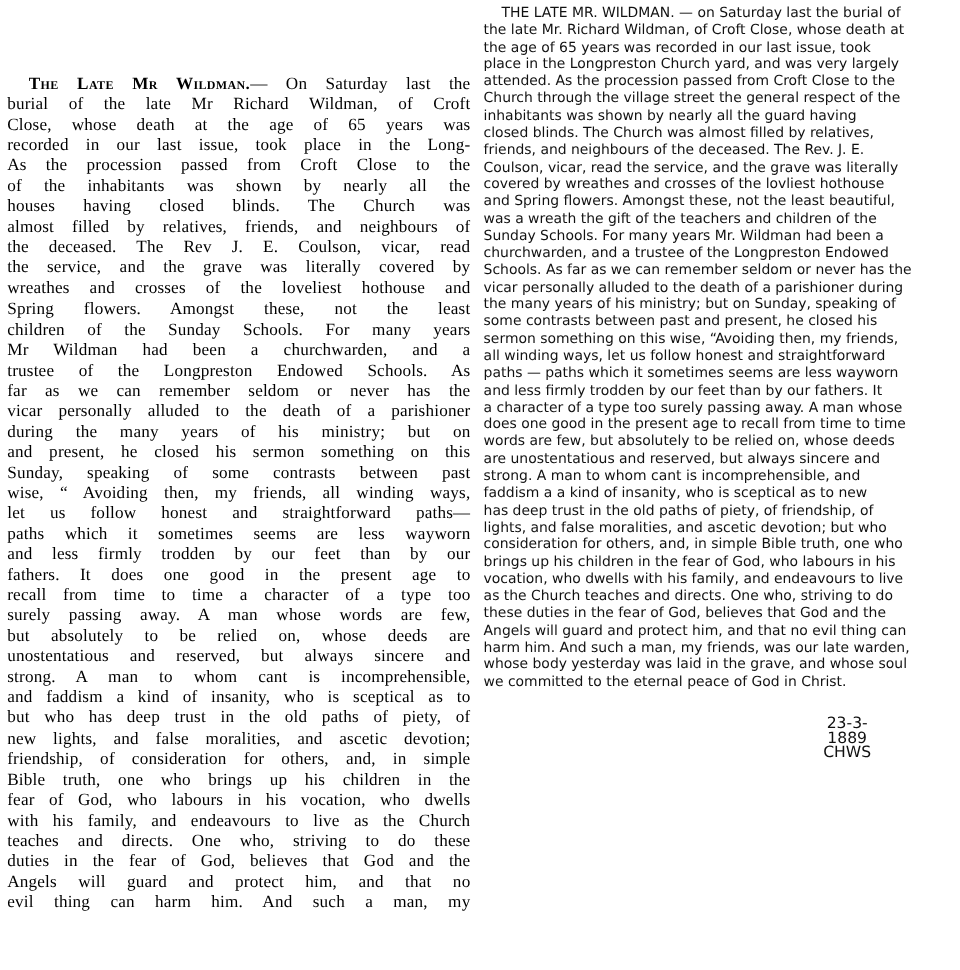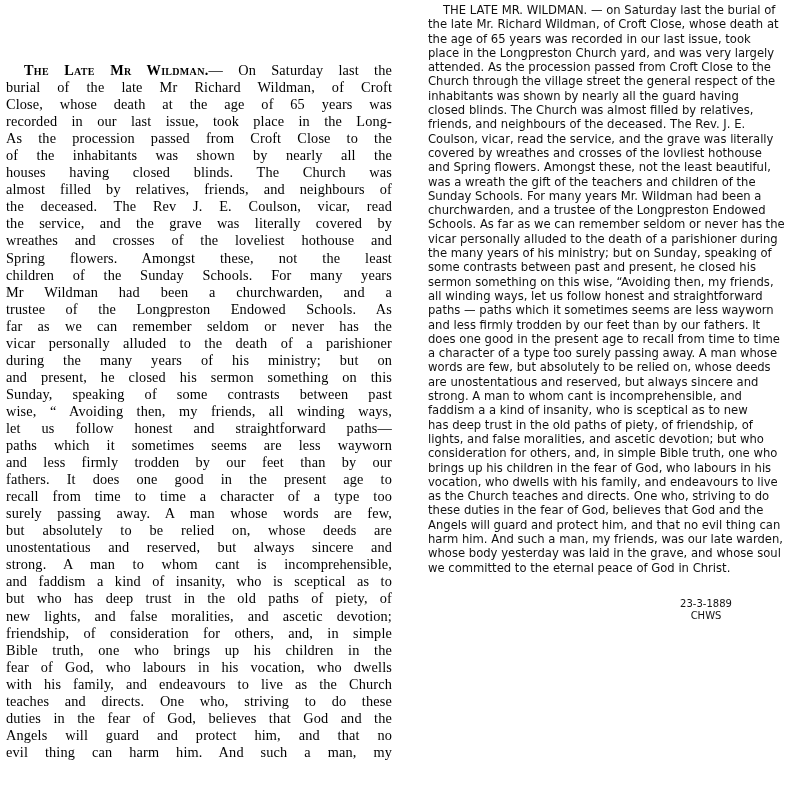--- a/index.html
+++ b/index.html
@@ -38,21 +38,21 @@
     .scan-column .first-line {
       padding-left: 18px;
     }
     .scan-heading {
       font-variant: small-caps;
       font-weight: bold;
       letter-spacing: 0.3px;
     }
     .transcript-column {
       position: absolute;
-      left: 428px;
+      left: 403px;
       top: 3px;
       width: 370px;
       font-family: "DejaVu Sans", "Liberation Sans", sans-serif;
       font-size: 11.6px;
       line-height: 14.3px;
       color: #111;
     }
     .transcript-column .tline {
       display: block;
       white-space: nowrap;
@@ -61,21 +61,21 @@
     .transcript-column .tline.indent {
       padding-left: 15px;
     }
     .signature {
       position: absolute;
       left: 676px;
       top: 598px;
       width: 60px;
       text-align: center;
       font-family: "DejaVu Sans", "Liberation Sans", sans-serif;
-      font-size: 10px;
+      font-size: 13px;
       line-height: 12px;
       color: #111;
     }
     .signature span {
       display: block;
     }
   </style>
 </head>
 <body>
 
@@ -141,22 +141,22 @@
   <span class="tline">Sunday Schools. For many years Mr. Wildman had been a</span>
   <span class="tline">churchwarden, and a trustee of the Longpreston Endowed</span>
   <span class="tline">Schools. As far as we can remember seldom or never has the</span>
   <span class="tline">vicar personally alluded to the death of a parishioner during</span>
   <span class="tline">the many years of his ministry; but on Sunday, speaking of</span>
   <span class="tline">some contrasts between past and present, he closed his</span>
   <span class="tline">sermon something on this wise, “Avoiding then, my friends,</span>
   <span class="tline">all winding ways, let us follow honest and straightforward</span>
   <span class="tline">paths — paths which it sometimes seems are less wayworn</span>
   <span class="tline">and less firmly trodden by our feet than by our fathers. It</span>
+  <span class="tline">a character  of a type too surely passing away. A man whose</span>
   <span class="tline">does one good in the present age to recall from time to time</span>
-  <span class="tline">a character  of a type too surely passing away. A man whose</span>
   <span class="tline">words are few, but absolutely to be relied on, whose deeds</span>
   <span class="tline">are unostentatious and reserved, but always sincere and</span>
   <span class="tline">strong. A man to whom cant is incomprehensible, and</span>
   <span class="tline">faddism a a kind of insanity, who is sceptical as to new</span>
   <span class="tline">has deep trust in the old paths of piety, of friendship, of</span>
   <span class="tline">lights, and false moralities, and ascetic devotion; but who</span>
   <span class="tline">consideration for others, and, in simple Bible truth, one who</span>
   <span class="tline">brings up his children in the fear of God, who labours in his</span>
   <span class="tline">vocation, who dwells with his family, and endeavours to live</span>
   <span class="tline">as the Church teaches and directs. One who, striving to do</span>

